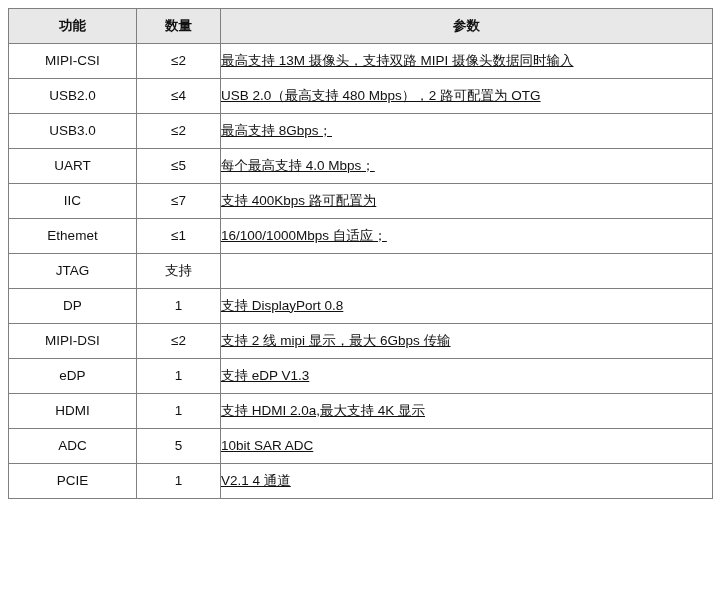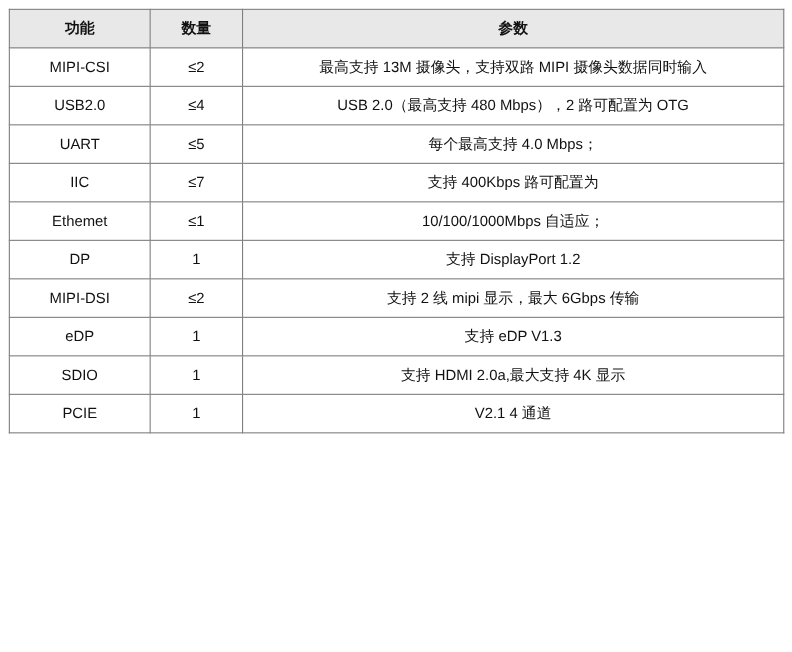--- a/index.html
+++ b/index.html
@@ -47,23 +47,24 @@
   }
   td.func {
     text-align: center;
     white-space: nowrap;
   }
   td.qty {
     text-align: center;
     white-space: nowrap;
   }
   td.par {
-    text-align: center;
+    text-align: left;
     padding-left: 8px;
     padding-right: 6px;
+    text-decoration: underline;
   }
   td.par.empty { padding-left: 8px; }
 </style>
 </head>
 <body>
 
 <div class="sheet">
   <table class="spec">
     <colgroup>
       <col class="c-func">
@@ -82,53 +83,68 @@
         <td class="func">MIPI-CSI</td>
         <td class="qty">≤2</td>
         <td class="par">最高支持 13M 摄像头，支持双路 MIPI 摄像头数据同时输入</td>
       </tr>
       <tr>
         <td class="func">USB2.0</td>
         <td class="qty">≤4</td>
         <td class="par">USB 2.0（最高支持 480 Mbps），2 路可配置为 OTG</td>
       </tr>
       <tr>
+        <td class="func">USB3.0</td>
+        <td class="qty">≤2</td>
+        <td class="par">最高支持 8Gbps；</td>
+      </tr>
+      <tr>
         <td class="func">UART</td>
         <td class="qty">≤5</td>
         <td class="par">每个最高支持 4.0 Mbps；</td>
       </tr>
       <tr>
         <td class="func">IIC</td>
         <td class="qty">≤7</td>
         <td class="par">支持 400Kbps 路可配置为</td>
       </tr>
       <tr>
         <td class="func">Ethemet</td>
         <td class="qty">≤1</td>
-        <td class="par">10/100/1000Mbps 自适应；</td>
+        <td class="par">16/100/1000Mbps 自适应；</td>
+      </tr>
+      <tr>
+        <td class="func">JTAG</td>
+        <td class="qty">支持</td>
+        <td class="par empty"></td>
       </tr>
       <tr>
         <td class="func">DP</td>
         <td class="qty">1</td>
-        <td class="par">支持 DisplayPort 1.2</td>
+        <td class="par">支持 DisplayPort 0.8</td>
       </tr>
       <tr>
         <td class="func">MIPI-DSI</td>
         <td class="qty">≤2</td>
         <td class="par">支持 2 线 mipi 显示，最大 6Gbps 传输</td>
       </tr>
       <tr>
         <td class="func">eDP</td>
         <td class="qty">1</td>
         <td class="par">支持 eDP V1.3</td>
       </tr>
       <tr>
-        <td class="func">SDIO</td>
+        <td class="func">HDMI</td>
         <td class="qty">1</td>
         <td class="par">支持 HDMI 2.0a,最大支持 4K 显示</td>
+      </tr>
+      <tr>
+        <td class="func">ADC</td>
+        <td class="qty">5</td>
+        <td class="par">10bit  SAR ADC</td>
       </tr>
       <tr>
         <td class="func">PCIE</td>
         <td class="qty">1</td>
         <td class="par">V2.1 4 通道</td>
       </tr>
     </tbody>
   </table>
 </div>
 

